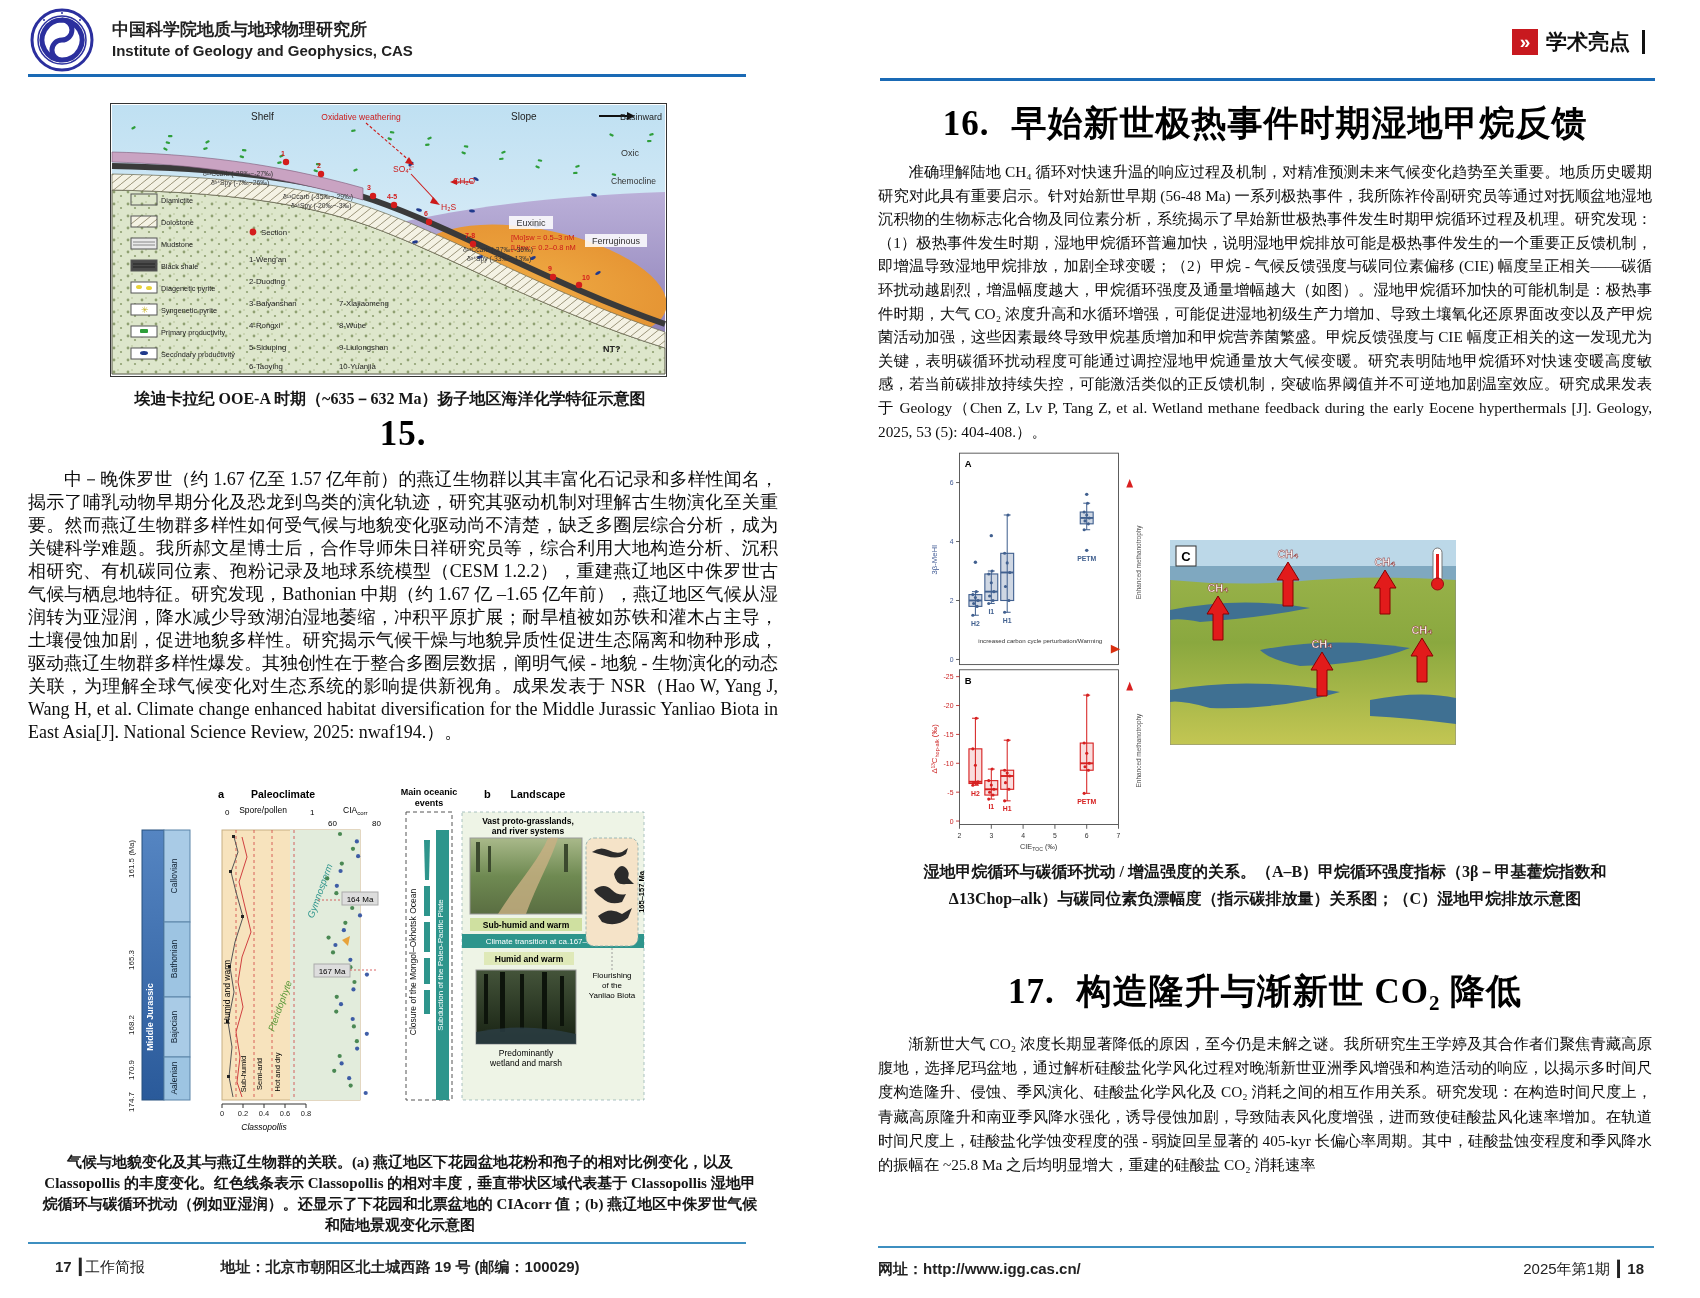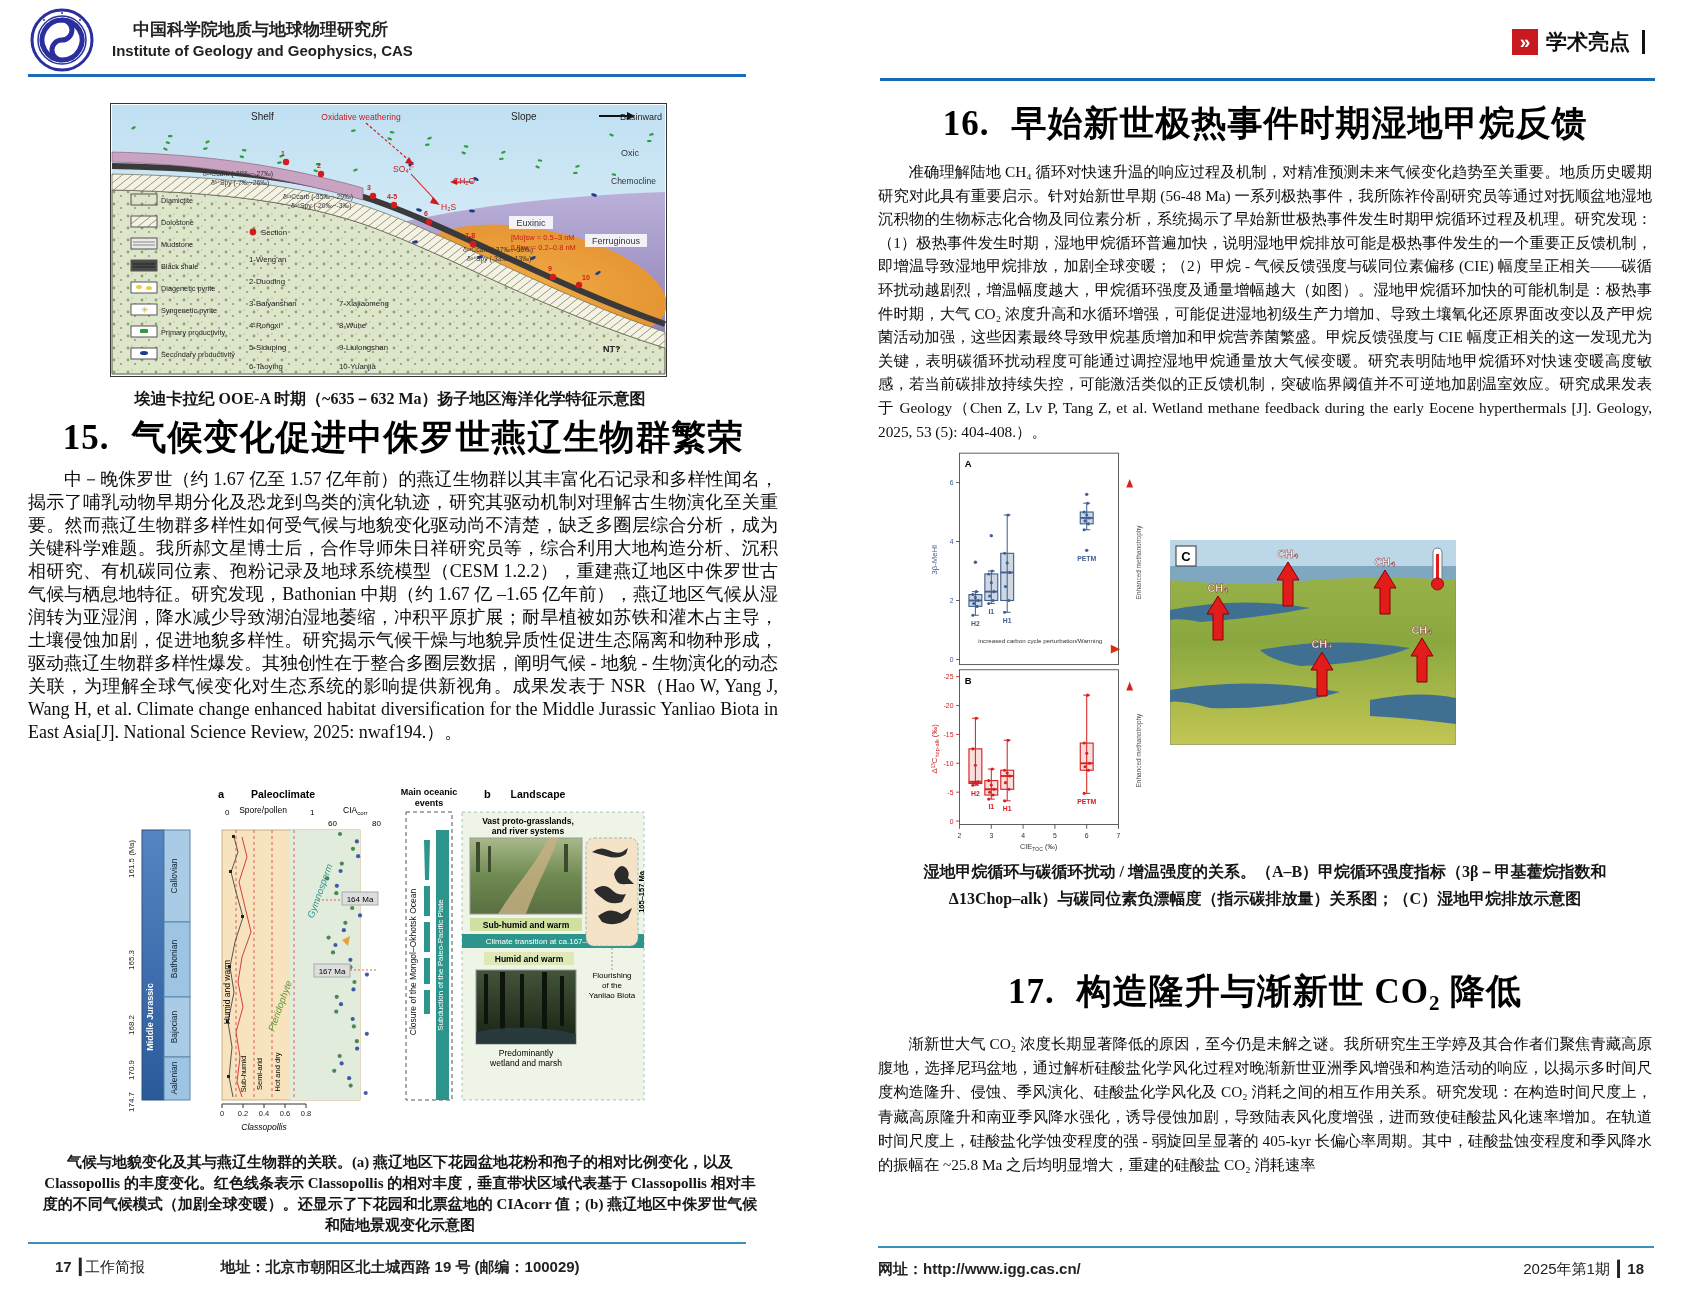--- a/index.html
+++ b/index.html
@@ -34,21 +34,21 @@
     <svg class="abs" style="left:30px;top:8px;" width="64" height="64" viewBox="0 0 64 64">
       <circle cx="32" cy="32" r="30" fill="#fff" stroke="#2b2f9e" stroke-width="3"></circle>
       <circle cx="32" cy="32" r="24" fill="#fff" stroke="#2b2f9e" stroke-width="1.5"></circle>
       <path d="M32 12 a20 20 0 1 0 0.1 0 M32 12 a10 10 0 1 1 -0.1 20 a10 10 0 1 0 0.1 20" fill="none" stroke="#2b2f9e" stroke-width="5" stroke-linecap="round"></path>
       <g fill="#2b2f9e" font-size="4">
         <circle cx="32" cy="5" r="1"></circle>
           <circle cx="14" cy="12" r="1"></circle>
           <circle cx="50" cy="12" r="1"></circle>
       </g>
     </svg>
-    <div class="abs org-cn" style="left:112px;top:18px;margin-left:21px;">中国科学院地质与地球物理研究所</div>
+    <div class="abs org-cn" style="left:112px;top:18px;">中国科学院地质与地球物理研究所</div>
     <div class="abs org-en" style="left:112px;top:42px;">Institute of Geology and Geophysics, CAS</div>
     <div class="abs rule" style="left:28px;top:74px;width:718px;"></div>
 
     <svg class="abs fig-border" id="fig1" style="left:110px;top:103px;" width="555" height="272" viewBox="0 0 555 272">
       <defs>
         <linearGradient id="waterG" x1="0" y1="0" x2="0" y2="1">
           <stop offset="0" stop-color="#bfe0f2"></stop>
             <stop offset="1" stop-color="#eef6fb"></stop>
         </linearGradient>
         <linearGradient id="basinG" x1="0" y1="0" x2="0" y2="1">
@@ -227,21 +227,20 @@
         <text x="228" y="224">8-Wuhe</text>
         <text x="228" y="246">9-Liulongshan</text>
         <text x="228" y="265">10-Yuanjia</text>
       </g>
     </svg>
 
     <div class="abs caption" style="left:60px;top:388px;width:660px;font-size:16px;">埃迪卡拉纪 OOE-A 时期（~635－632 Ma）扬子地区海洋化学特征示意图</div>
 
     <div class="abs sec-title" style="left:28px;top:414px;width:750px;">
       <span>15.</span>
-      <span>气候变化促进中侏罗世燕辽生物群繁荣</span>
     </div>
     <div class="abs body-text" style="left:28px;top:468px;width:750px;">中－晚侏罗世（约 1.67 亿至 1.57 亿年前）的燕辽生物群以其丰富化石记录和多样性闻名，揭示了哺乳动物早期分化及恐龙到鸟类的演化轨迹，研究其驱动机制对理解古生物演化至关重要。然而燕辽生物群多样性如何受气候与地貌变化驱动尚不清楚，缺乏多圈层综合分析，成为关键科学难题。我所郝文星博士后，合作导师朱日祥研究员等，综合利用大地构造分析、沉积相研究、有机碳同位素、孢粉记录及地球系统模型（CESM 1.2.2），重建燕辽地区中侏罗世古气候与栖息地特征。研究发现，Bathonian 中期（约 1.67 亿 –1.65 亿年前），燕辽地区气候从湿润转为亚湿润，降水减少导致湖泊湿地萎缩，冲积平原扩展；耐旱植被如苏铁和灌木占主导，土壤侵蚀加剧，促进地貌多样性。研究揭示气候干燥与地貌异质性促进生态隔离和物种形成，驱动燕辽生物群多样性爆发。其独创性在于整合多圈层数据，阐明气候 - 地貌 - 生物演化的动态关联，为理解全球气候变化对生态系统的影响提供新视角。成果发表于 NSR（Hao W, Yang J, Wang H, et al. Climate change enhanced habitat diversification for the Middle Jurassic Yanliao Biota in East Asia[J]. National Science Review, 2025: nwaf194.）。</div>
 
     <svg class="abs" id="fig2" style="left:118px;top:782px;" width="530" height="368" viewBox="0 0 530 368">
       <defs>
         <linearGradient id="ageG" x1="0" y1="0" x2="0" y2="1">
           <stop offset="0" stop-color="#5585c2"></stop>
             <stop offset="1" stop-color="#2a5a9a"></stop>
         </linearGradient>
         <linearGradient id="photo1G" x1="0" y1="0" x2="0" y2="1">
@@ -423,21 +422,21 @@
       <g stroke="#333">
           <line x1="104" y1="322" x2="104" y2="326"></line>
           <line x1="125" y1="322" x2="125" y2="326"></line>
         <line x1="146" y1="322" x2="146" y2="326"></line>
           <line x1="167" y1="322" x2="167" y2="326"></line>
           <line x1="188" y1="322" x2="188" y2="326"></line>
         </g>
       <text x="146" y="348" font-size="8.5" font-style="italic" text-anchor="middle">Classopollis</text>
     </svg>
 
-    <div class="abs caption" style="left:40px;top:1152px;width:720px;">气候与地貌变化及其与燕辽生物群的关联。(a) 燕辽地区下花园盆地花粉和孢子的相对比例变化，以及 Classopollis 的丰度变化。红色线条表示 Classopollis 的相对丰度，垂直带状区域代表基于 Classopollis 相对丰度的不同气候模式（加剧全球变暖）。还显示了下花园和北票盆地的 CIAcorr 值；(b) 燕辽地区中侏罗世气候和陆地景观变化示意图</div>
+    <div class="abs caption" style="left:40px;top:1152px;width:720px;">气候与地貌变化及其与燕辽生物群的关联。(a) 燕辽地区下花园盆地花粉和孢子的相对比例变化，以及 Classopollis 的丰度变化。红色线条表示 Classopollis 的相对丰度，垂直带状区域代表基于 Classopollis 湿地甲烷循环与碳循环扰动（例如亚湿润）。还显示了下花园和北票盆地的 CIAcorr 值；(b) 燕辽地区中侏罗世气候和陆地景观变化示意图</div>
 
     <div class="abs thinrule" style="left:28px;top:1242px;width:718px;height:1.5px;background:#3e8fc0;"></div>
     <div class="abs footer" style="left:28px;top:1258px;margin-left:27px;">
       <b>17</b>
       <span style="font-weight:bold;">┃</span><span>工作简报</span>
     </div>
     <div class="abs footer" style="left:160px;top:1258px;width:480px;text-align:center;font-weight:bold;">地址：北京市朝阳区北土城西路 19 号 (邮编：100029)</div>
   </div>
 
   <div class="abs" style="left:850px;top:0;width:850px;height:1298px;">

